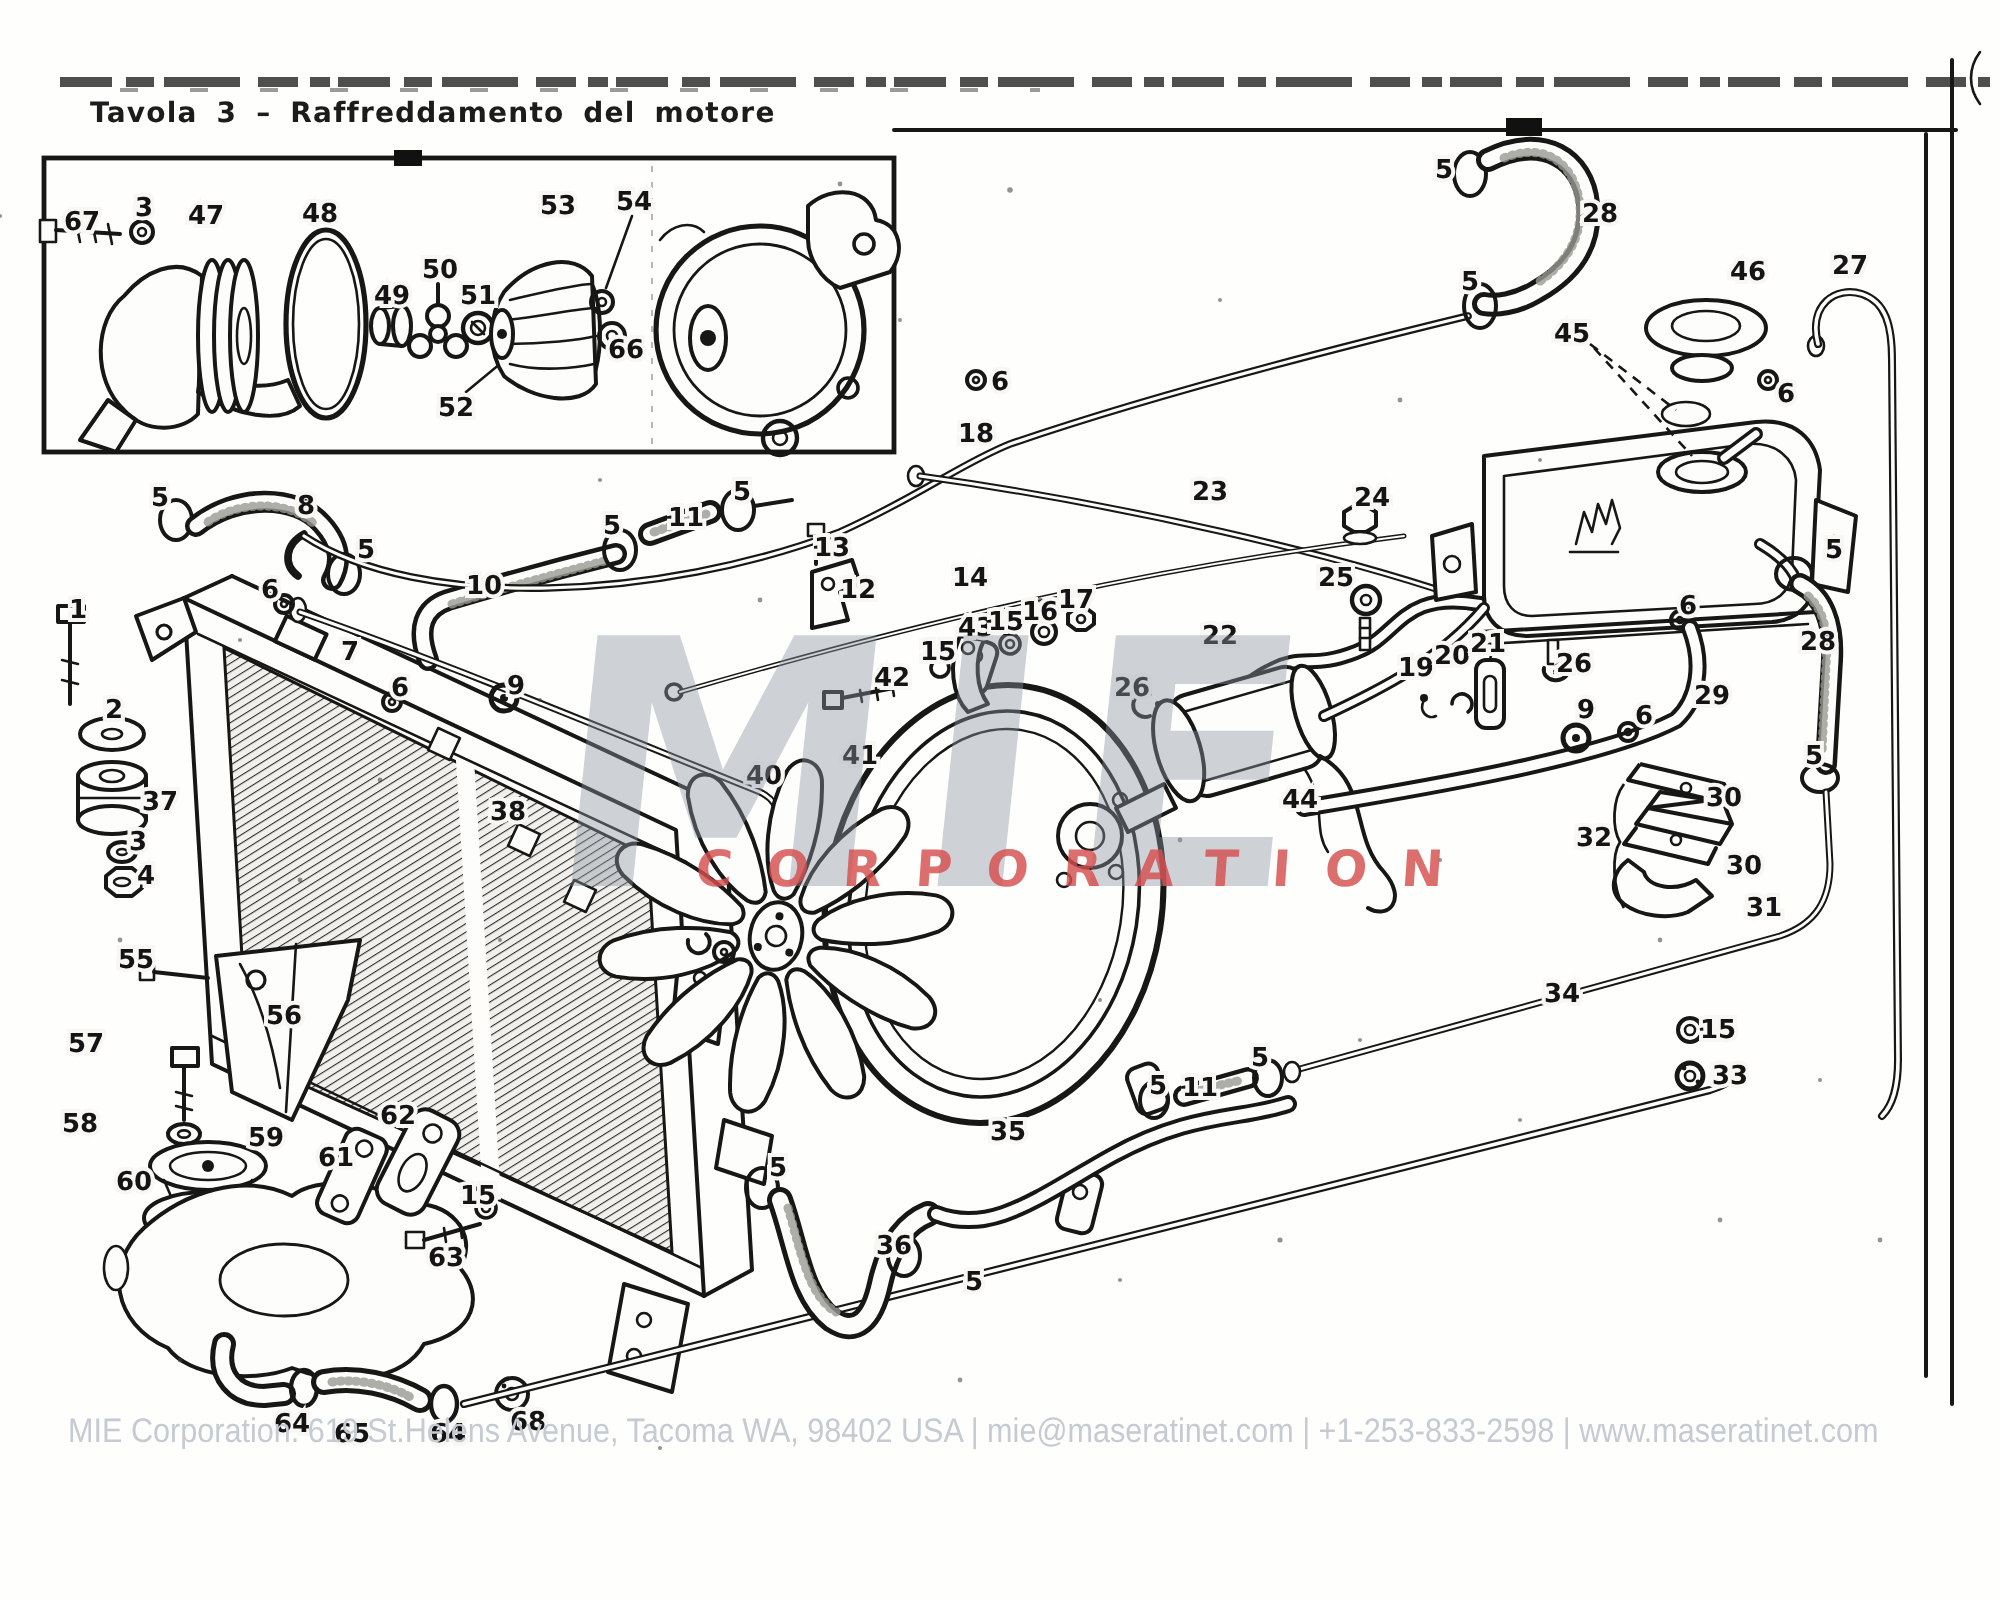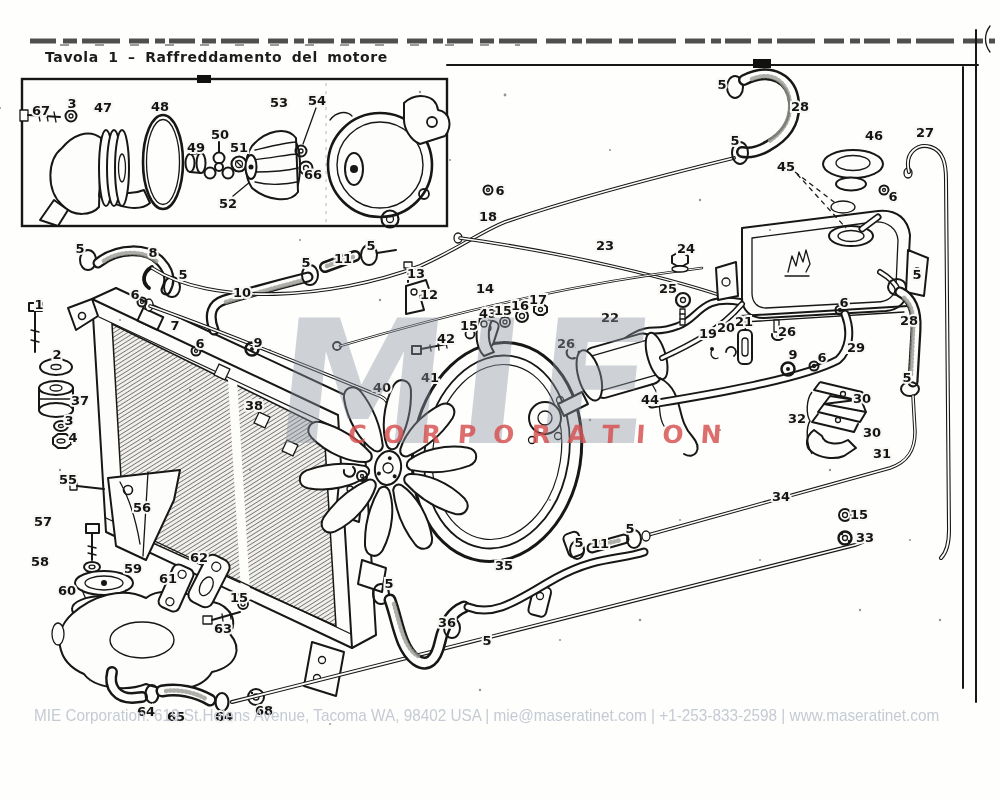--- a/index.html
+++ b/index.html
@@ -25,21 +25,21 @@
   .f1{fill:#fdfdfc;stroke:#171716;stroke-width:1.3;stroke-linejoin:round;}
   .stip{fill:none;stroke:#9a9a92;stroke-width:4.5;stroke-dasharray:.9 3;stroke-linecap:round;opacity:.8;}
   .plabel{font:bold 13px "DejaVu Sans",sans-serif;fill:#141414;text-anchor:middle;
     paint-order:stroke;stroke:#f8f7f4;stroke-width:4px;}
 </style>
 </head>
 <body>
 
 <div class="sheet">
 
-  <div class="page-title">Tavola  1 –  Raffreddamento  del  motore</div>
+  <div class="page-title">Tavola  3 –  Raffreddamento  del  motore</div>
 
   <div class="svg-wrap">
   <svg width="1000" height="800" viewBox="0 0 1000 800" xmlns="http://www.w3.org/2000/svg">
     <defs>
       <pattern id="hx" width="3.6" height="3.6" patternUnits="userSpaceOnUse" patternTransform="rotate(58)">
         <rect width="3.6" height="3.6" fill="#f1f0ec"></rect>
         <line x1="0" y1="0" x2="0" y2="3.6" stroke="#2b2b29" stroke-width="1.1"></line>
       </pattern>
       <path id="blade" d="M-5,-22 C-13,-36 -16,-60 -9,-82 C-5,-92 6,-91 9,-81 C14,-58 10,-36 5,-22 C2,-18 -2,-18 -5,-22 Z" class="f"></path>
     </defs>

